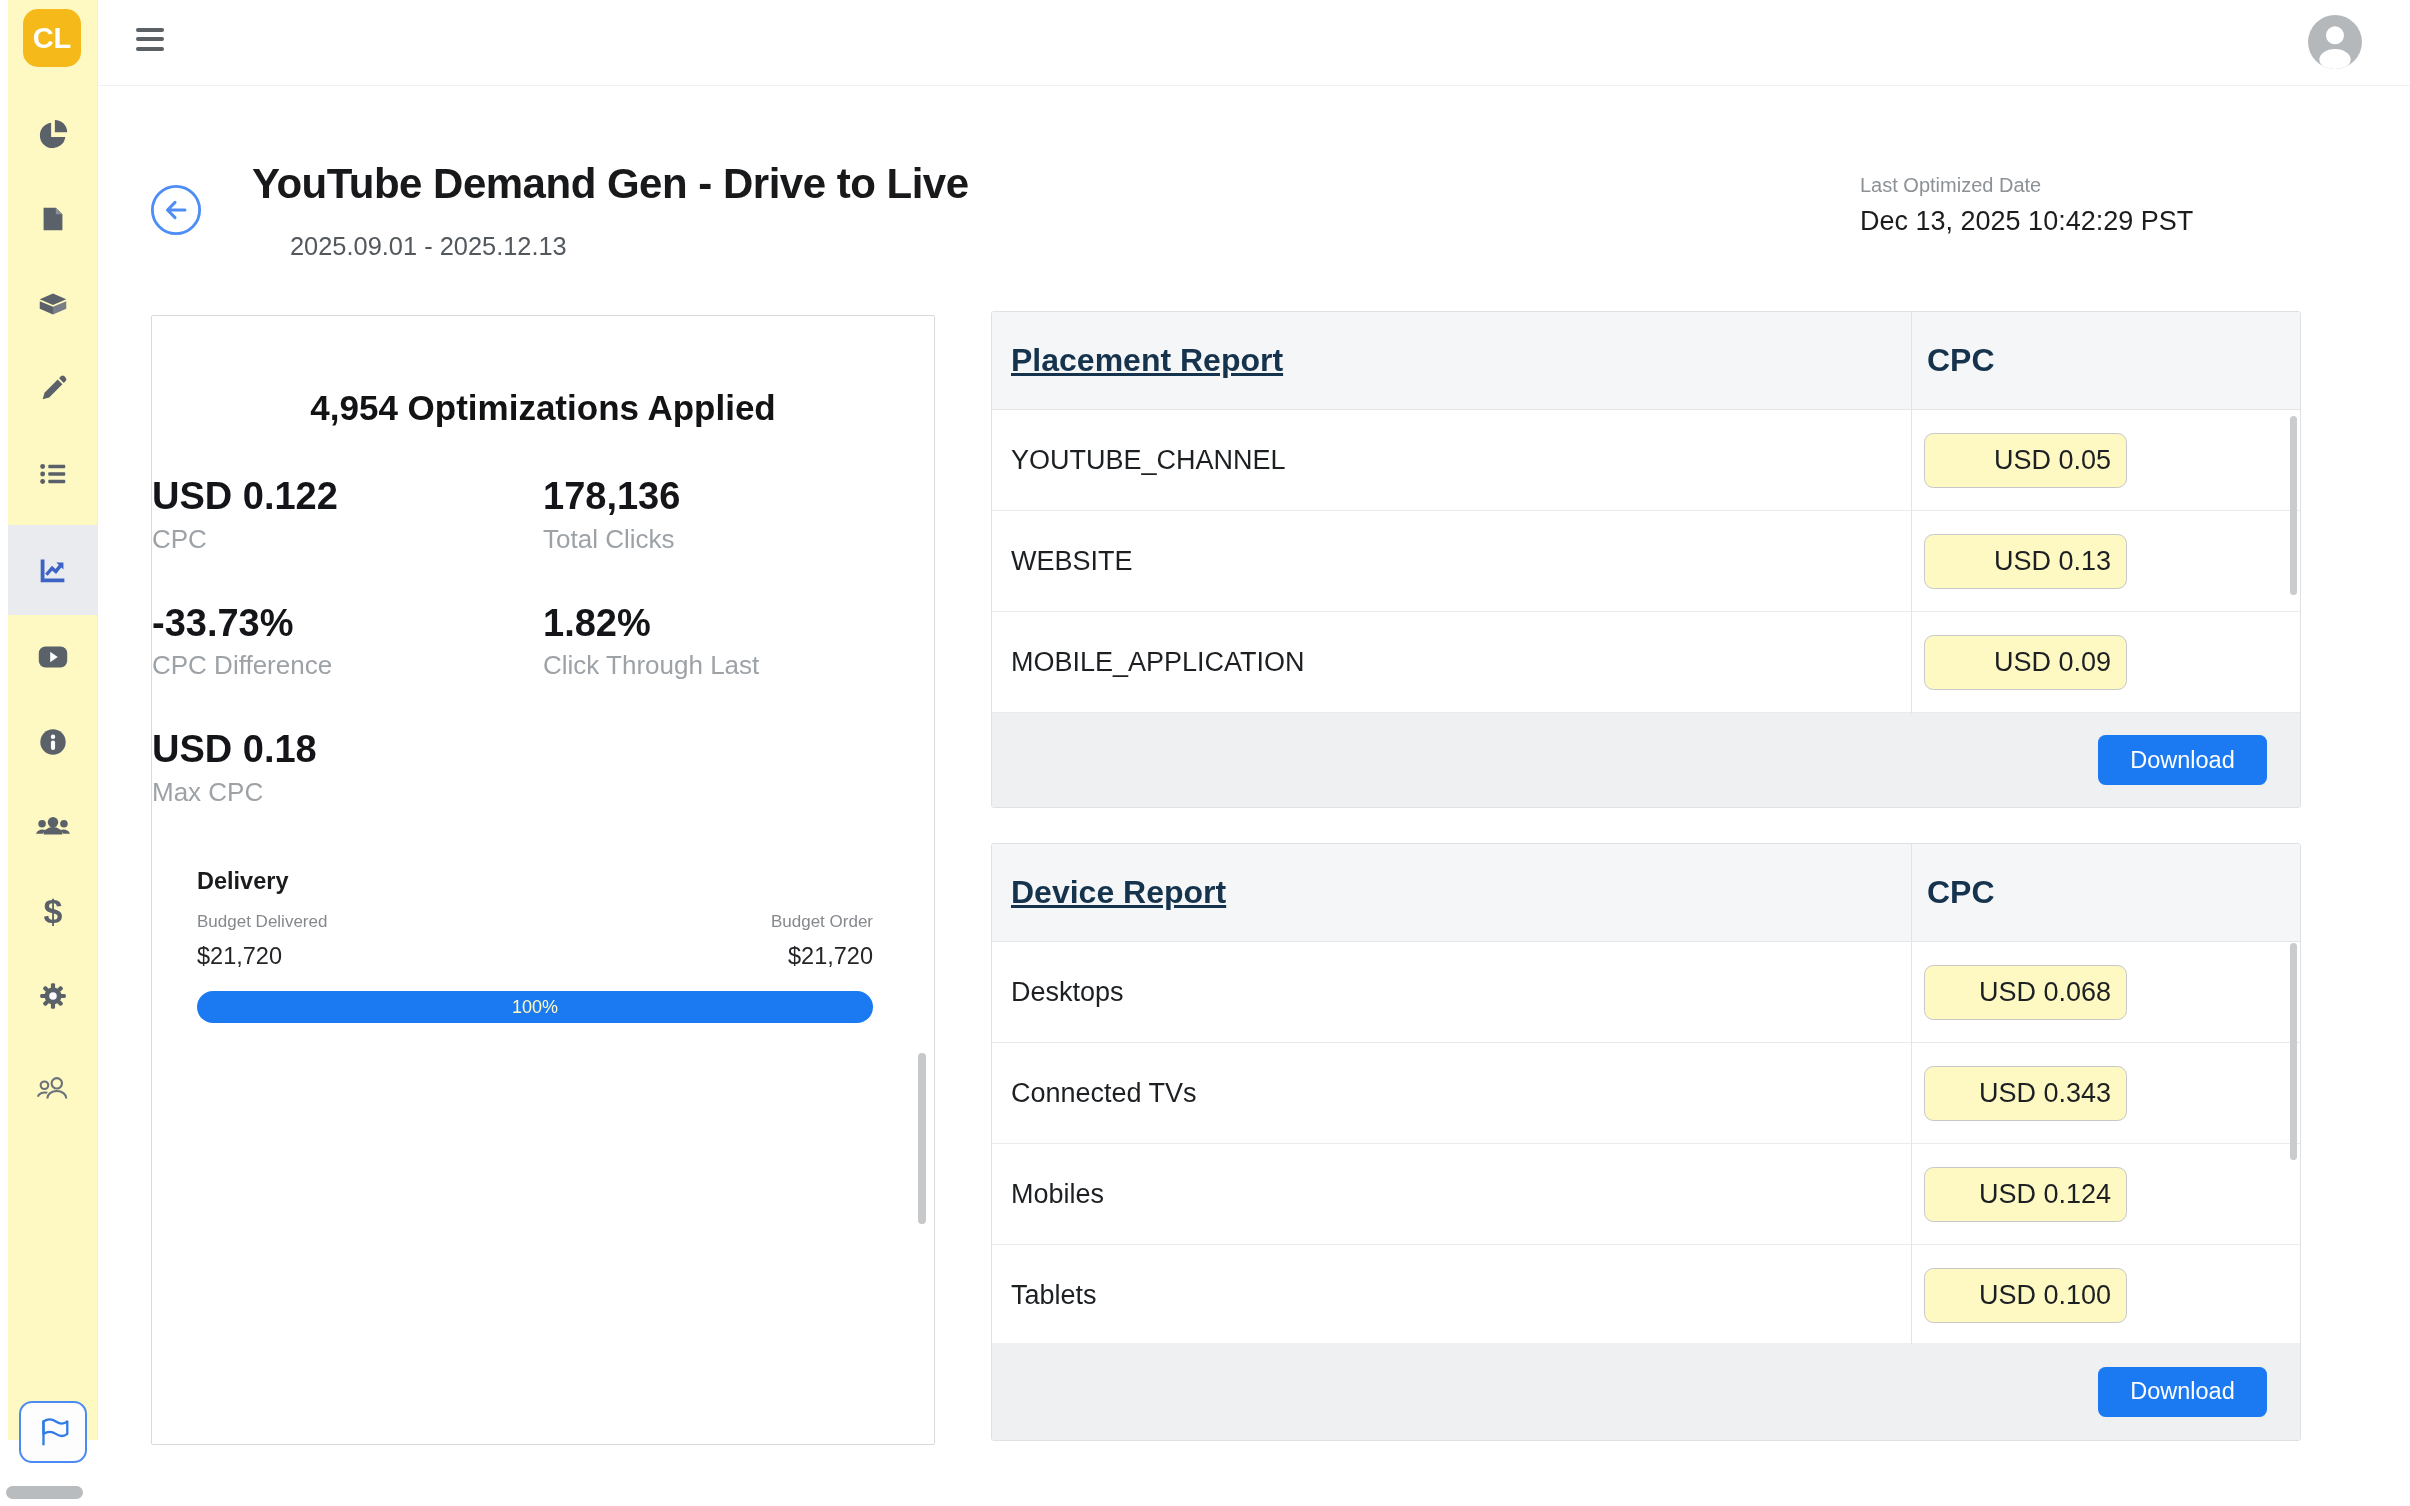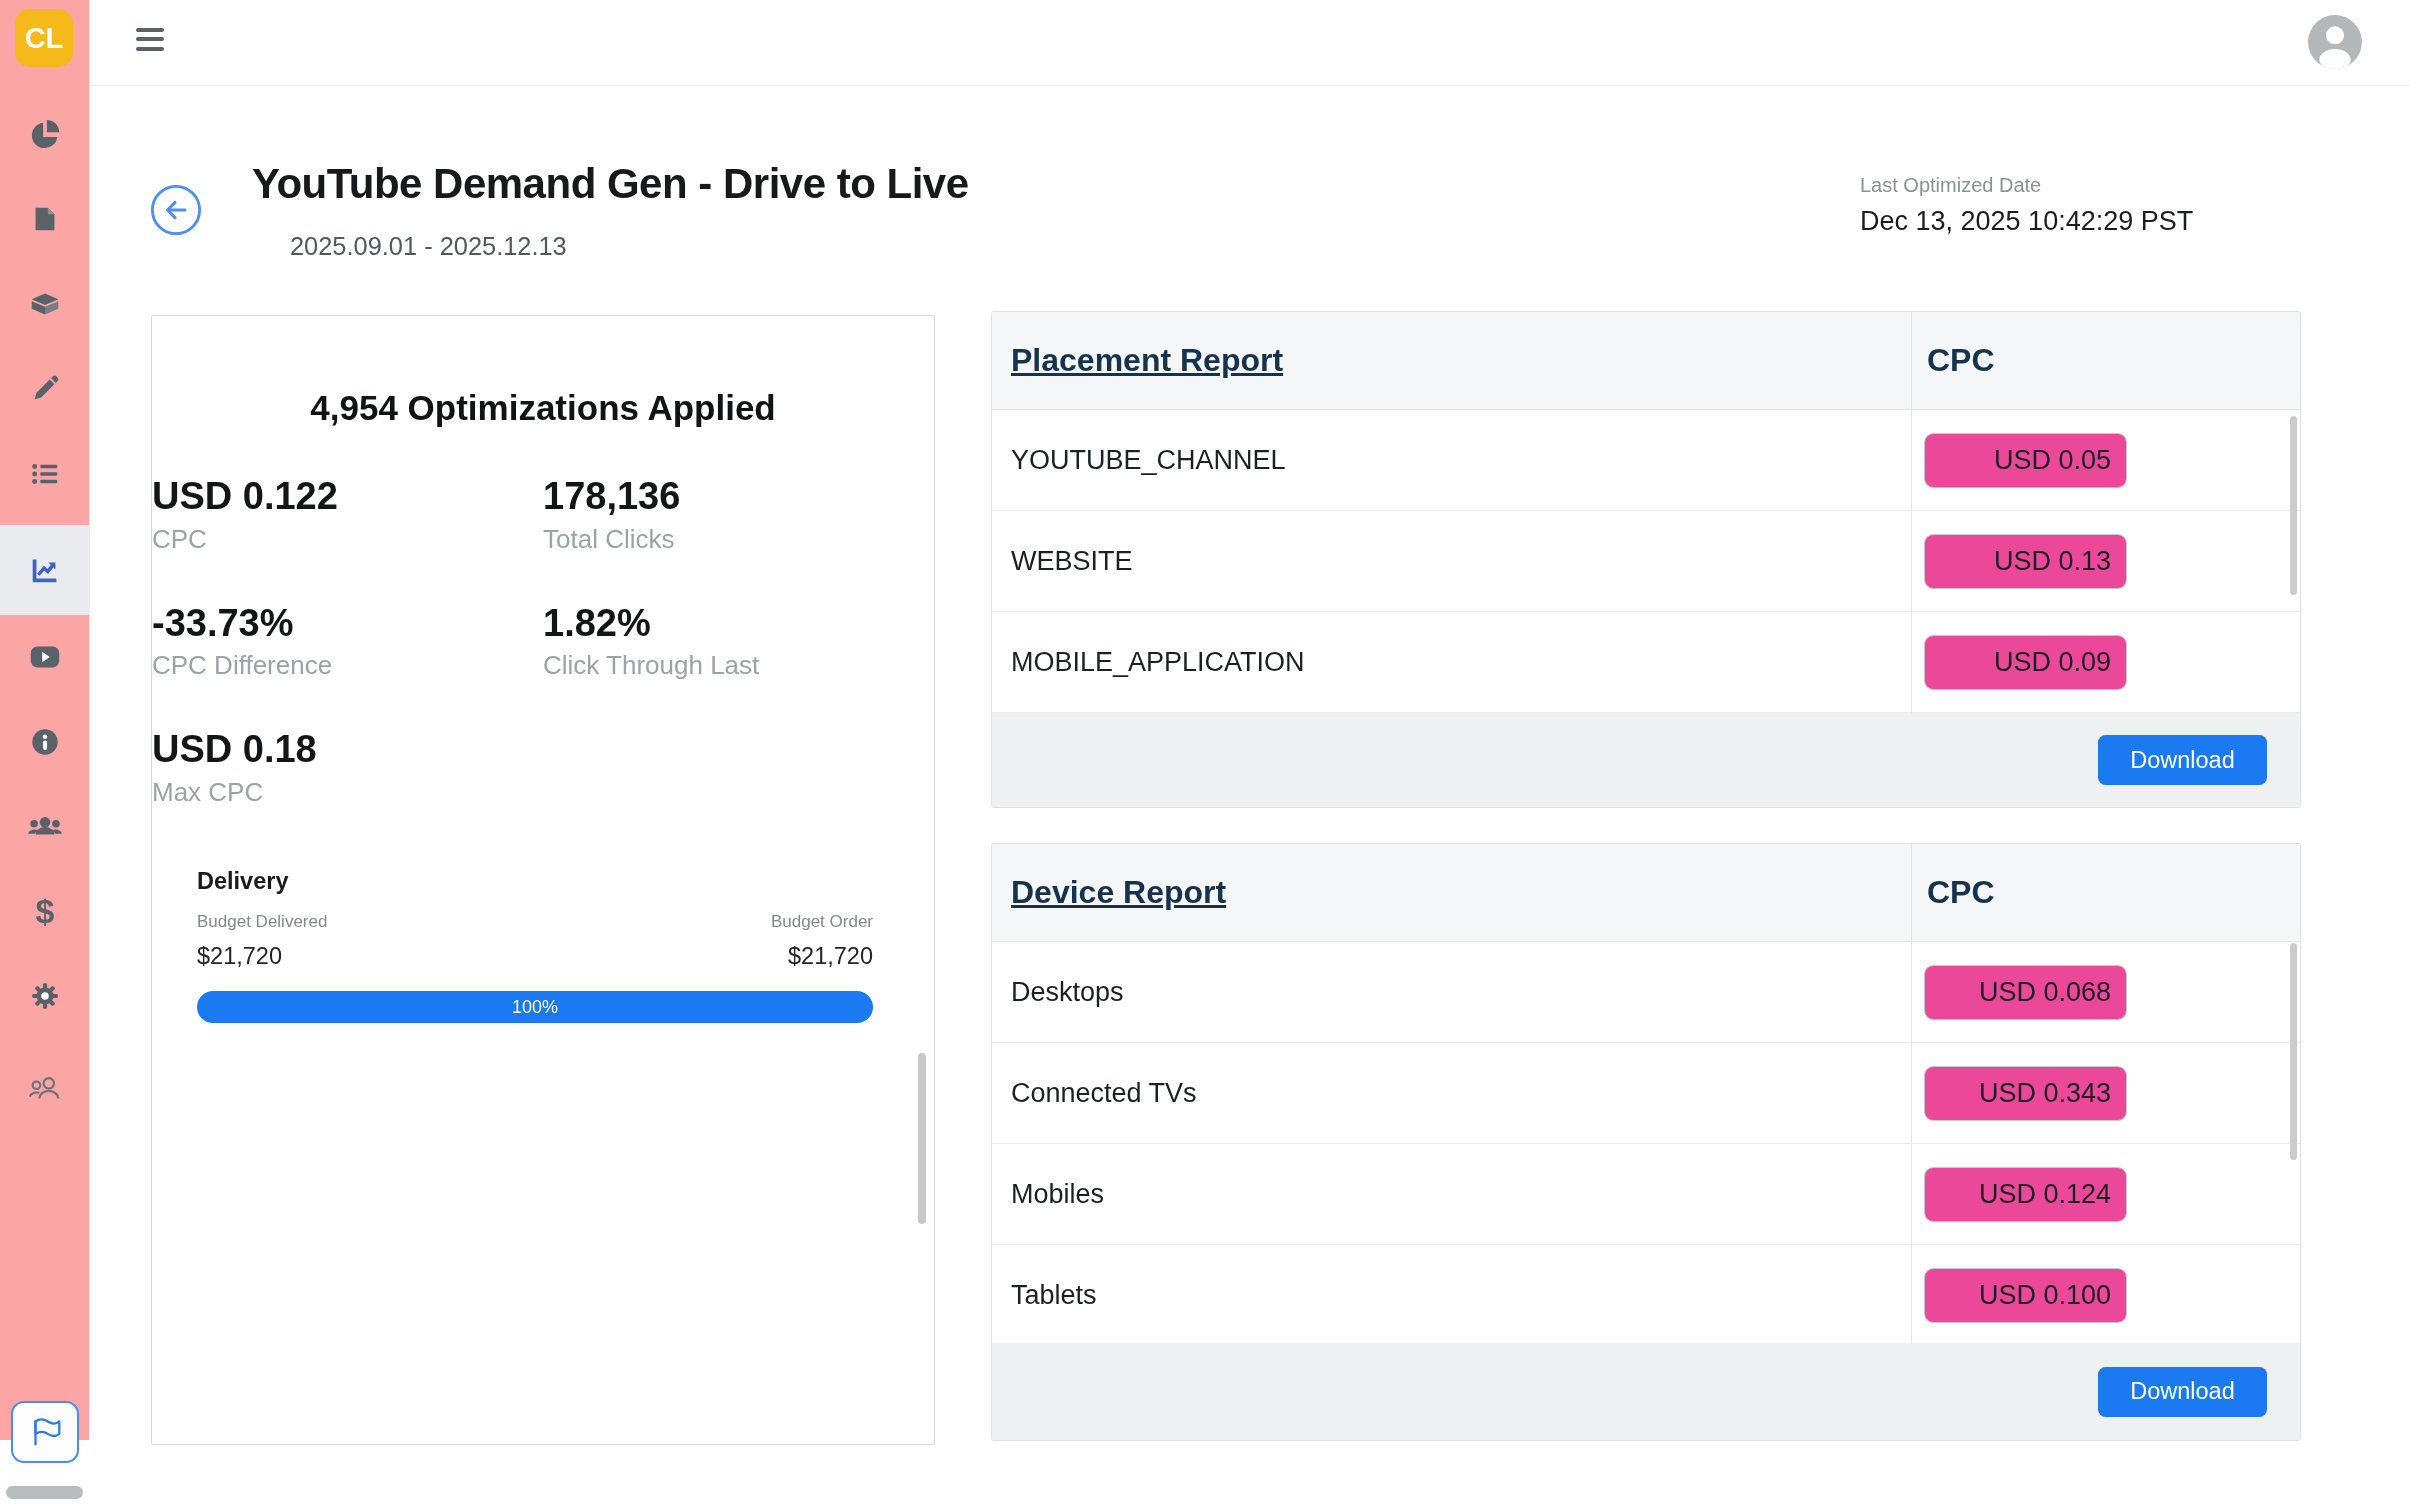--- a/index.html
+++ b/index.html
@@ -1,21 +1,21 @@
 <!DOCTYPE html>
 <html style="font-size:15px"><head>
 <meta charset="utf-8">
 <style>
   * { margin:0; padding:0; box-sizing:border-box; }
   html,body { width:2411px; height:1507px; overflow:hidden; background:#fff;
               font-family:"Liberation Sans", sans-serif; position:relative; }
 
   
-  .sidebar { position:absolute; left:0; top:0; width:90px; height:1440px;
-             background:#fca5a5; border-right:0.9px solid #ebedef; z-index:5; }
+  .sidebar { position:absolute; left:8px; top:0; width:90px; height:1440px;
+             background:#fef9c3; border-right:0.9px solid #ebedef; z-index:5; }
   .logo { position:absolute; left:15px; top:9.4px; width:58px; height:58px;
           border-radius:15px; background:#F5B91A; color:#fff; font-weight:700;
           font-size:29px; display:flex; align-items:center; justify-content:center; }
   .nav-item { position:absolute; left:0; width:90px; height:60px;
               display:flex; align-items:center; justify-content:center; cursor:pointer; }
   .nav-item.active { height:90px; background:#e9ebee; }
   .nav-item svg { display:block; }
   .dollar-glyph { font-size:34px; font-weight:600; color:#5a6168; }
   .flag-btn { position:absolute; left:11.3px; top:1401px; width:68px; height:62px;
               border:2.8px solid #4b8af5; border-radius:13px; background:#fdfdfe;
@@ -74,21 +74,21 @@
   .t-header { height:98px; background:#f5f6f7; border-bottom:0.9px solid #e4e6e8;
               display:flex; align-items:center; position:relative; }
   .t-title { margin-left:19px; font-size:32px; font-weight:700; color:#16334e;text-decoration:underline; }
   .t-cpc { position:absolute; left:935px; font-size:32px; font-weight:700; color:#16334e; }
   .t-divider { position:absolute; left:919px; top:0; width:0.9px; background:#e2e4e6; z-index:1; }
   #placement-card .t-divider { height:402px; }
   #device-card .t-divider { height:500px; }
   .t-row { height:101px; border-bottom:0.9px solid #e9ebed; background:#fff;
            display:flex; align-items:center; position:relative; }
   .t-row-label { margin-left:19px; font-size:27px; color:#1d2023; }
-  .t-chip { position:absolute; left:932px; width:203px; height:55px; background:#ec4899;
+  .t-chip { position:absolute; left:932px; width:203px; height:55px; background:#fef9c3;
             border:0.9px solid #c6c8ca; border-radius:9.4px; display:flex; align-items:center;
             justify-content:flex-end; padding-right:15px; font-size:27px; color:#1d2023;
             cursor:pointer; }
   .t-footer { position:absolute; left:0; right:0; bottom:0; background:#eef0f2;
               display:flex; align-items:center; justify-content:flex-end; padding-right:33px; }
   #placement-card .t-footer { height:94px; }
   #device-card .t-footer { height:97px; }
   .download-btn { width:169px; height:50px; background:#1b7af2; border:none; border-radius:7.5px;
                   color:#fff; font-size:23.5px; font-family:"Liberation Sans",sans-serif;
                   display:flex; align-items:center; justify-content:center; cursor:pointer; }

